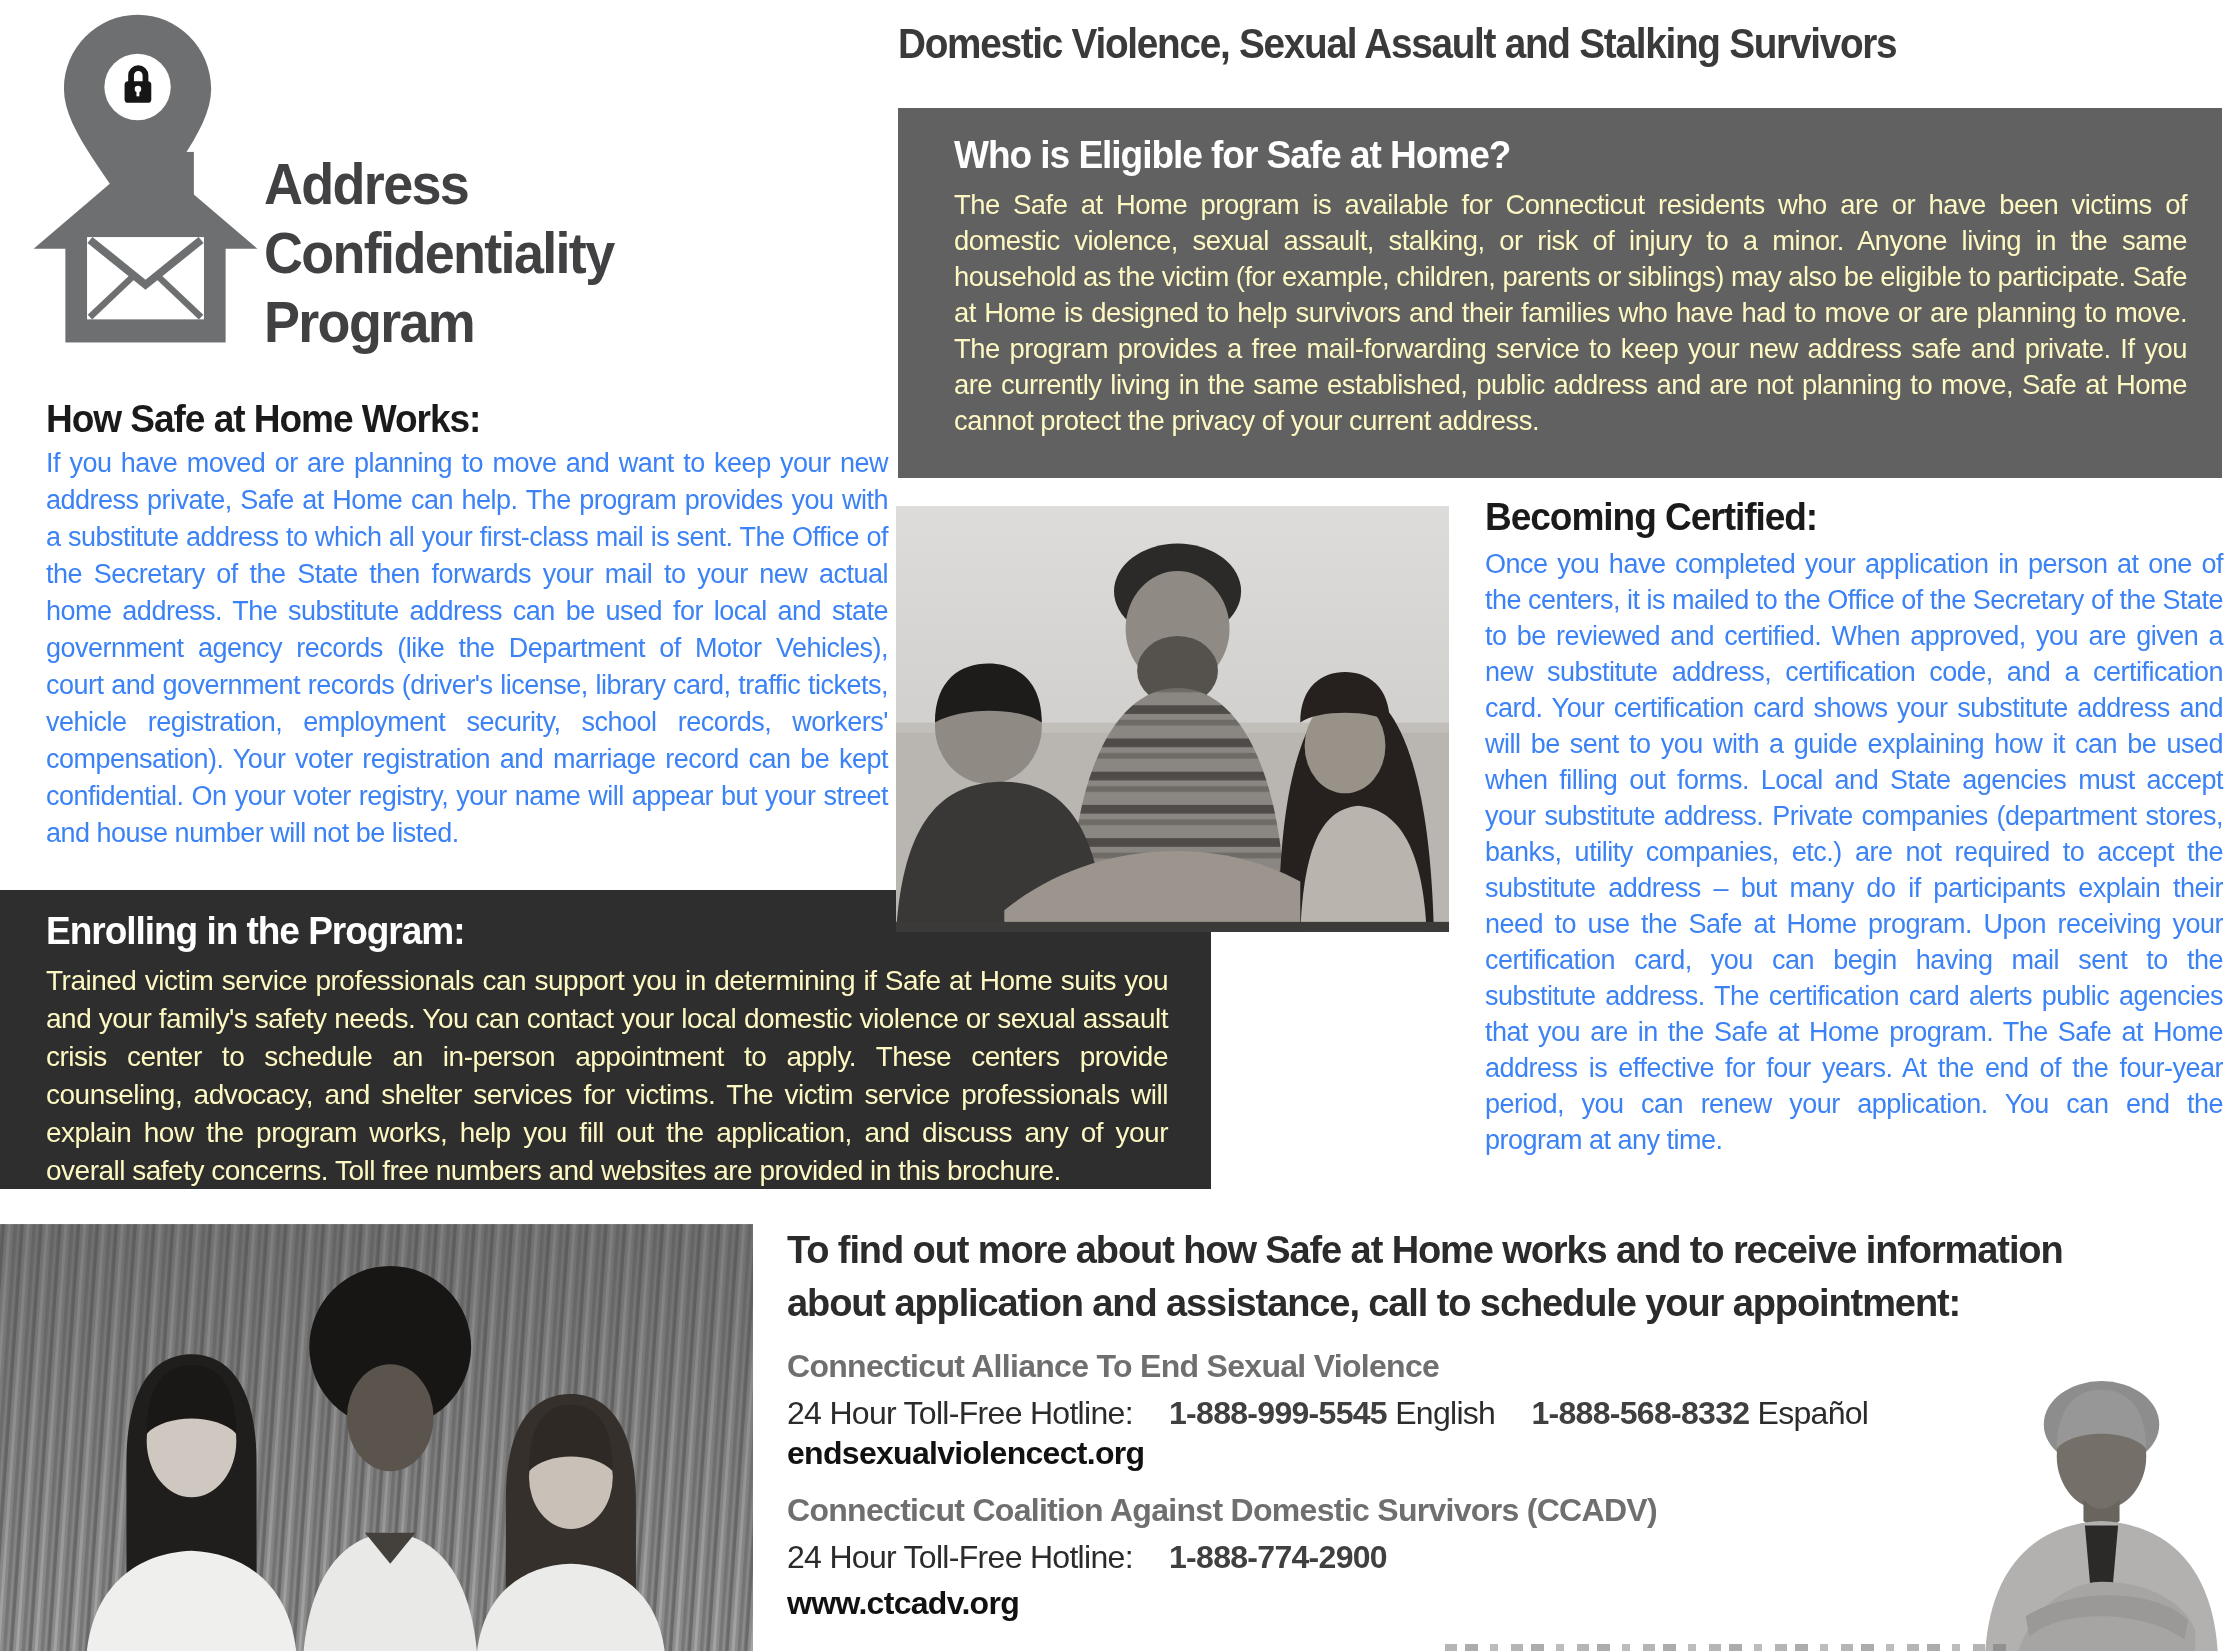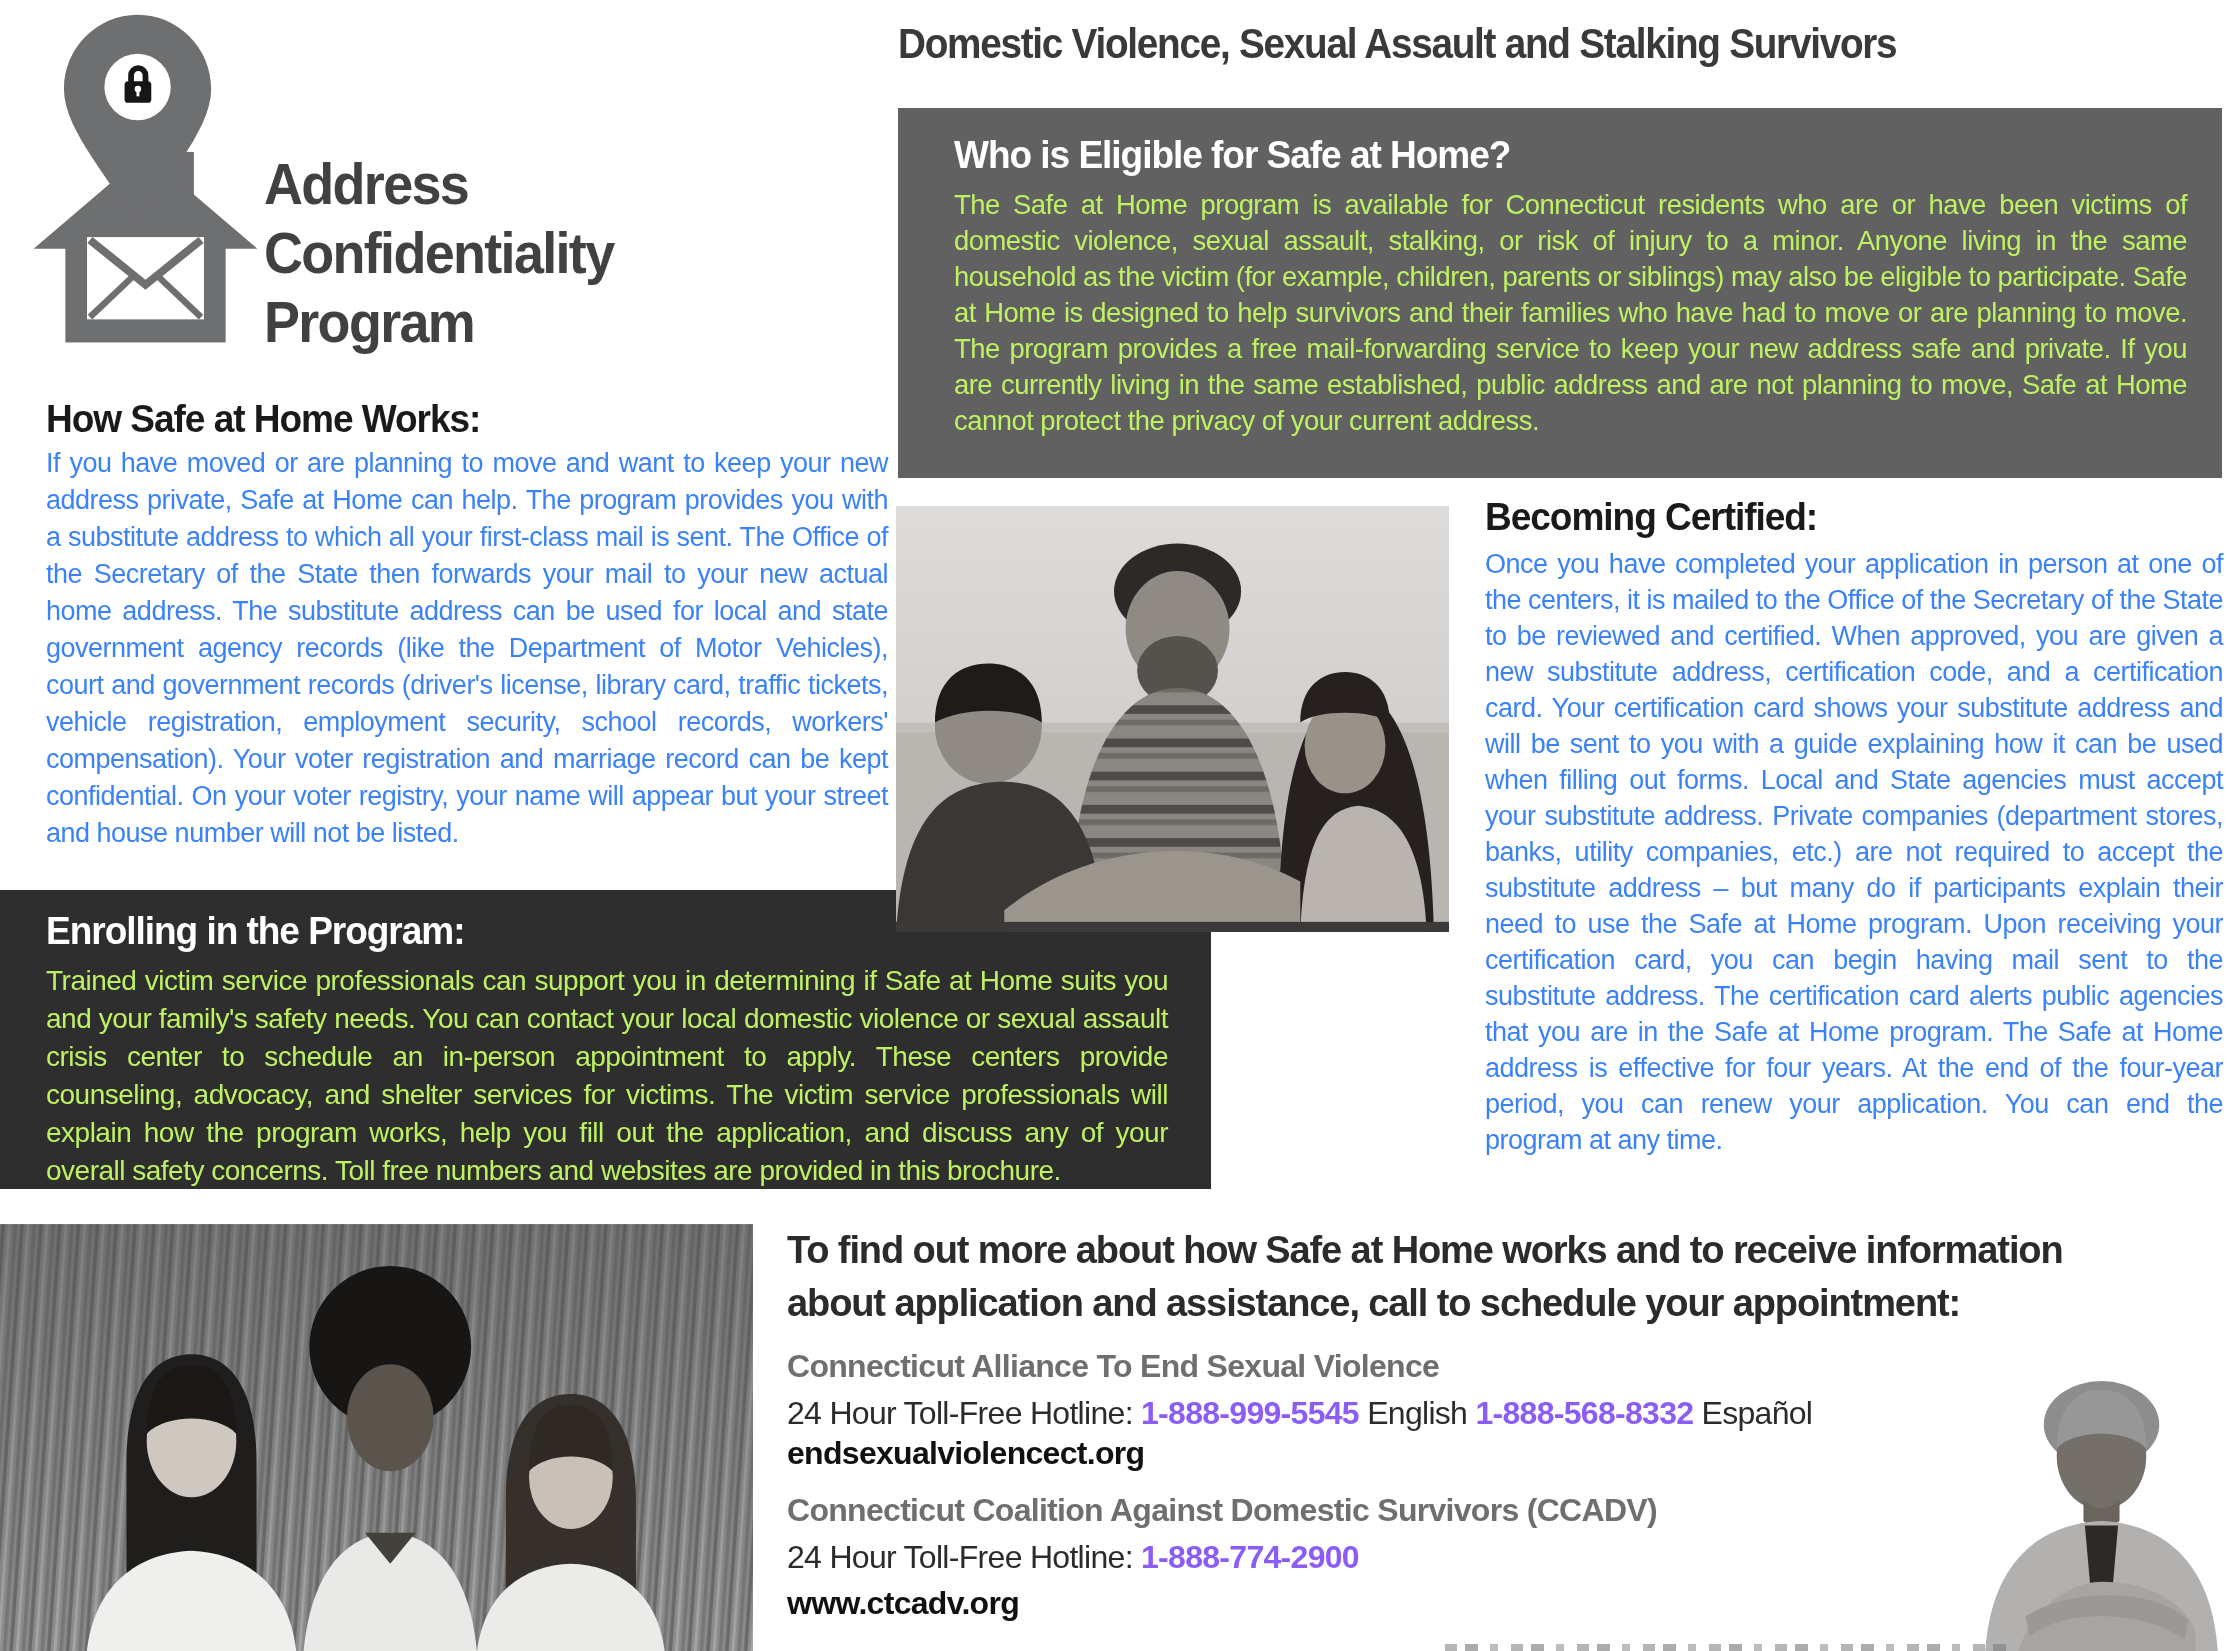--- a/index.html
+++ b/index.html
@@ -7,33 +7,33 @@
         font-family:"Liberation Sans",sans-serif;color:#1f1f1f;}
   .abs{position:absolute;}
   
   .h-main{font-size:43px;font-weight:700;color:#3a3a3a;letter-spacing:-1.4px;white-space:nowrap;
           transform:scaleX(.9);transform-origin:0 0;}
   .h-section{font-size:39px;font-weight:700;letter-spacing:-1.1px;color:#1a1a1a;
              transform:scaleX(.95);transform-origin:0 0;white-space:nowrap;}
   .h-white{color:#ffffff;}
   
   .para{font-size:27.4px;line-height:38px;letter-spacing:-0.5px;text-align:justify;color:#3b82f6;}
-  .para-white{color:#bef264;}
+  .para-white{color:#fef9c3;}
   
   .box-eligible{background:#616161;}
   .box-enroll{background:#2e2e2e;}
   
   .logo-text{font-size:58px;line-height:69px;font-weight:700;color:#414042;letter-spacing:-1.8px;
              transform:scaleX(.93);transform-origin:0 0;white-space:nowrap;}
   
   .h-findout{font-size:38px;line-height:53px;font-weight:700;color:#2b2b2b;letter-spacing:-1.1px;}
   
   .org{font-size:32px;font-weight:700;color:#6f6f6f;letter-spacing:-0.7px;white-space:nowrap;}
   .hotline{font-size:32px;color:#2b2b2b;letter-spacing:-0.7px;white-space:nowrap;}
-  .hotline b{font-weight:700;color:#8b5cf6;}
+  .hotline b{font-weight:700;color:#404040;margin-left:28px;}
   .url{font-size:32px;font-weight:700;color:#111111;letter-spacing:-0.7px;white-space:nowrap;}
   .clip-frag{overflow:hidden;opacity:.65;
      background:repeating-linear-gradient(90deg,#8d8d8d 0 11.6px,transparent 11.6px 20px,#7f7f7f 20px 33px,transparent 33px 45px,#999 45px 53px,transparent 53px 66px);}
 </style>
 </head>
 <body>
 
 <div id="page">
 
   <svg class="abs" style="left:29px;top:8.7px" width="233" height="358" viewBox="0 0 322 496">

